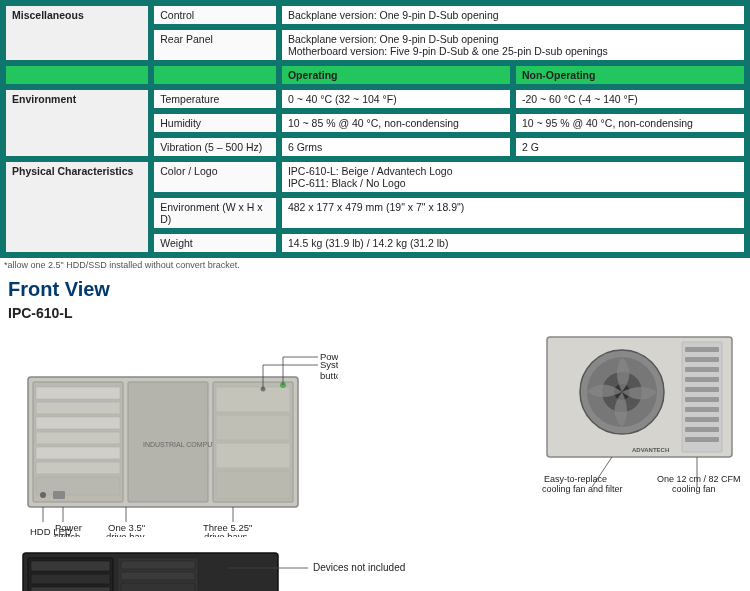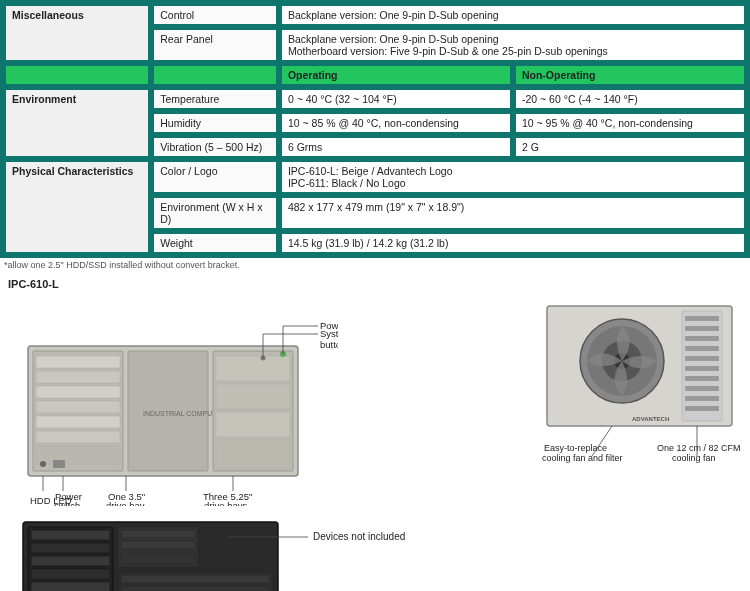--- a/index.html
+++ b/index.html
@@ -54,21 +54,21 @@
     .front-view-section {
       padding: 6px 8px;
     }
     .front-view-title {
       font-size: 20px;
       font-weight: bold;
       color: #003a70;
       margin-bottom: 4px;
     }
     .model-title {
-      font-size: 11px;
+      font-size: 14px;
       font-weight: bold;
       margin-bottom: 6px;
     }
 
     
     .ipc610-area {
       display: flex;
       gap: 10px;
       margin-bottom: 6px;
     }
@@ -158,20 +158,21 @@
     <tr>
       <td class="sub-cell">Weight</td>
       <td class="value-cell" colspan="2">14.5 kg (31.9 lb) / 14.2 kg (31.2 lb)</td>
     </tr>
   </tbody>
 </table>
 
 <div class="allow-note">*allow one 2.5" HDD/SSD installed without convert bracket.</div>
 
 <div class="front-view-section">
+  <div class="front-view-title">Front View</div>
 
   <div class="model-title">IPC-610-L</div>
 
   <div class="ipc610-area">
 
     <div class="ipc610-left">
       <svg class="diagram-svg" width="330" height="210">
 
         <rect x="20" y="50" width="270" height="130" rx="3" fill="#c8c7be" stroke="#888" stroke-width="1.5"></rect>
 

